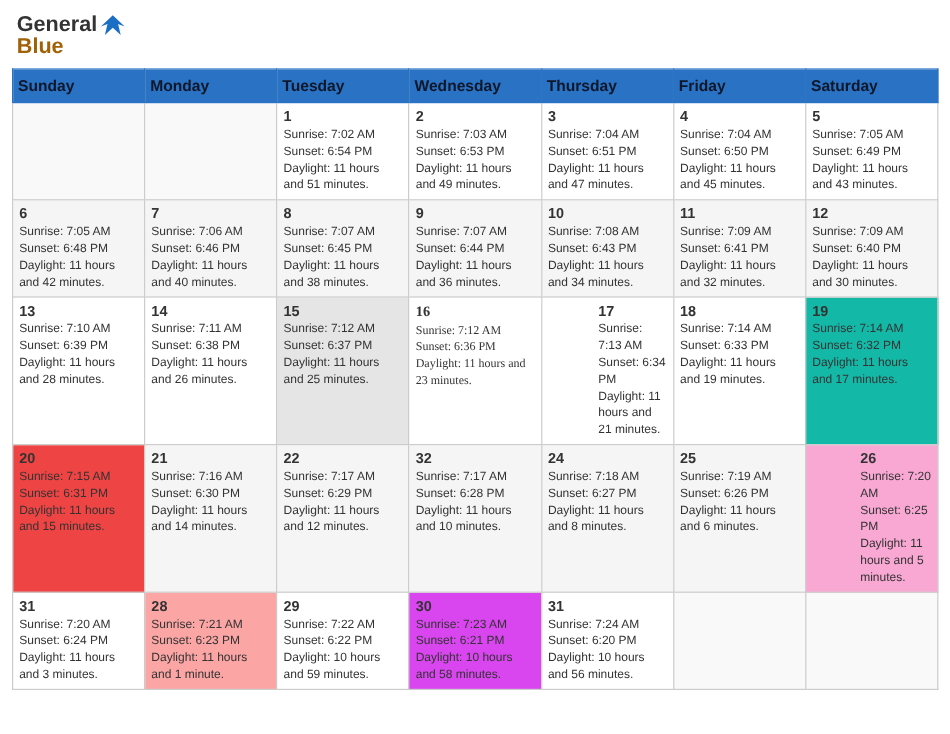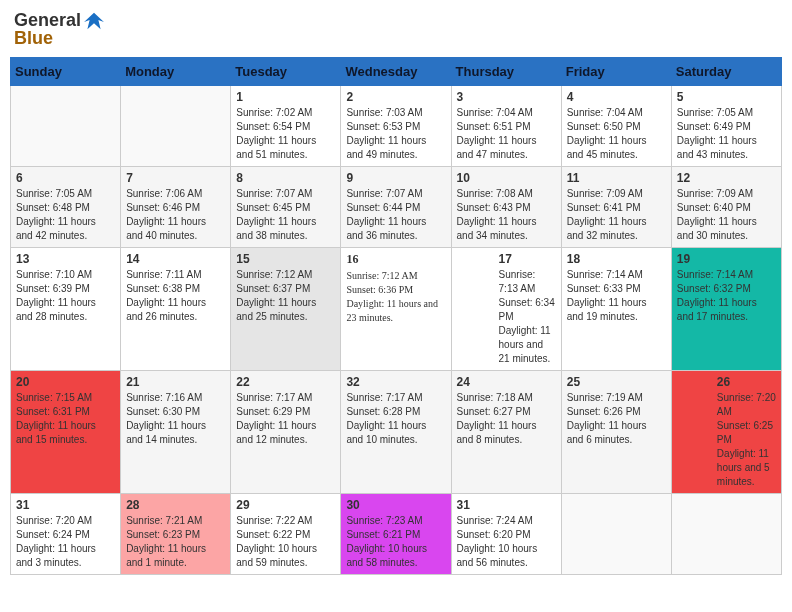--- a/index.html
+++ b/index.html
@@ -221,21 +221,21 @@
           <div class="day-info">Sunrise: 7:17 AM<br>Sunset: 6:28 PM<br>Daylight: 11 hours and 10 minutes.</div>
         </td>
         <td style="background: rgb(245, 245, 245);">
           <span class="day-num">24</span>
           <div class="day-info">Sunrise: 7:18 AM<br>Sunset: 6:27 PM<br>Daylight: 11 hours and 8 minutes.</div>
         </td>
         <td style="background: rgb(245, 245, 245);">
           <span class="day-num">25</span>
           <div class="day-info">Sunrise: 7:19 AM<br>Sunset: 6:26 PM<br>Daylight: 11 hours and 6 minutes.</div>
         </td>
-        <td style="background: #ef4444; padding-left: 45px;">
+        <td style="background: #f9a8d4; padding-left: 45px;">
           <span class="day-num">26</span>
           <div class="day-info">Sunrise: 7:20 AM<br>Sunset: 6:25 PM<br>Daylight: 11 hours and 5 minutes.</div>
         </td>
       </tr>
       <tr>
         <td style="background: rgb(255, 255, 255);">
           <span class="day-num">31</span>
           <div class="day-info">Sunrise: 7:20 AM<br>Sunset: 6:24 PM<br>Daylight: 11 hours and 3 minutes.</div>
         </td>
         <td style="background: #fca5a5;">

